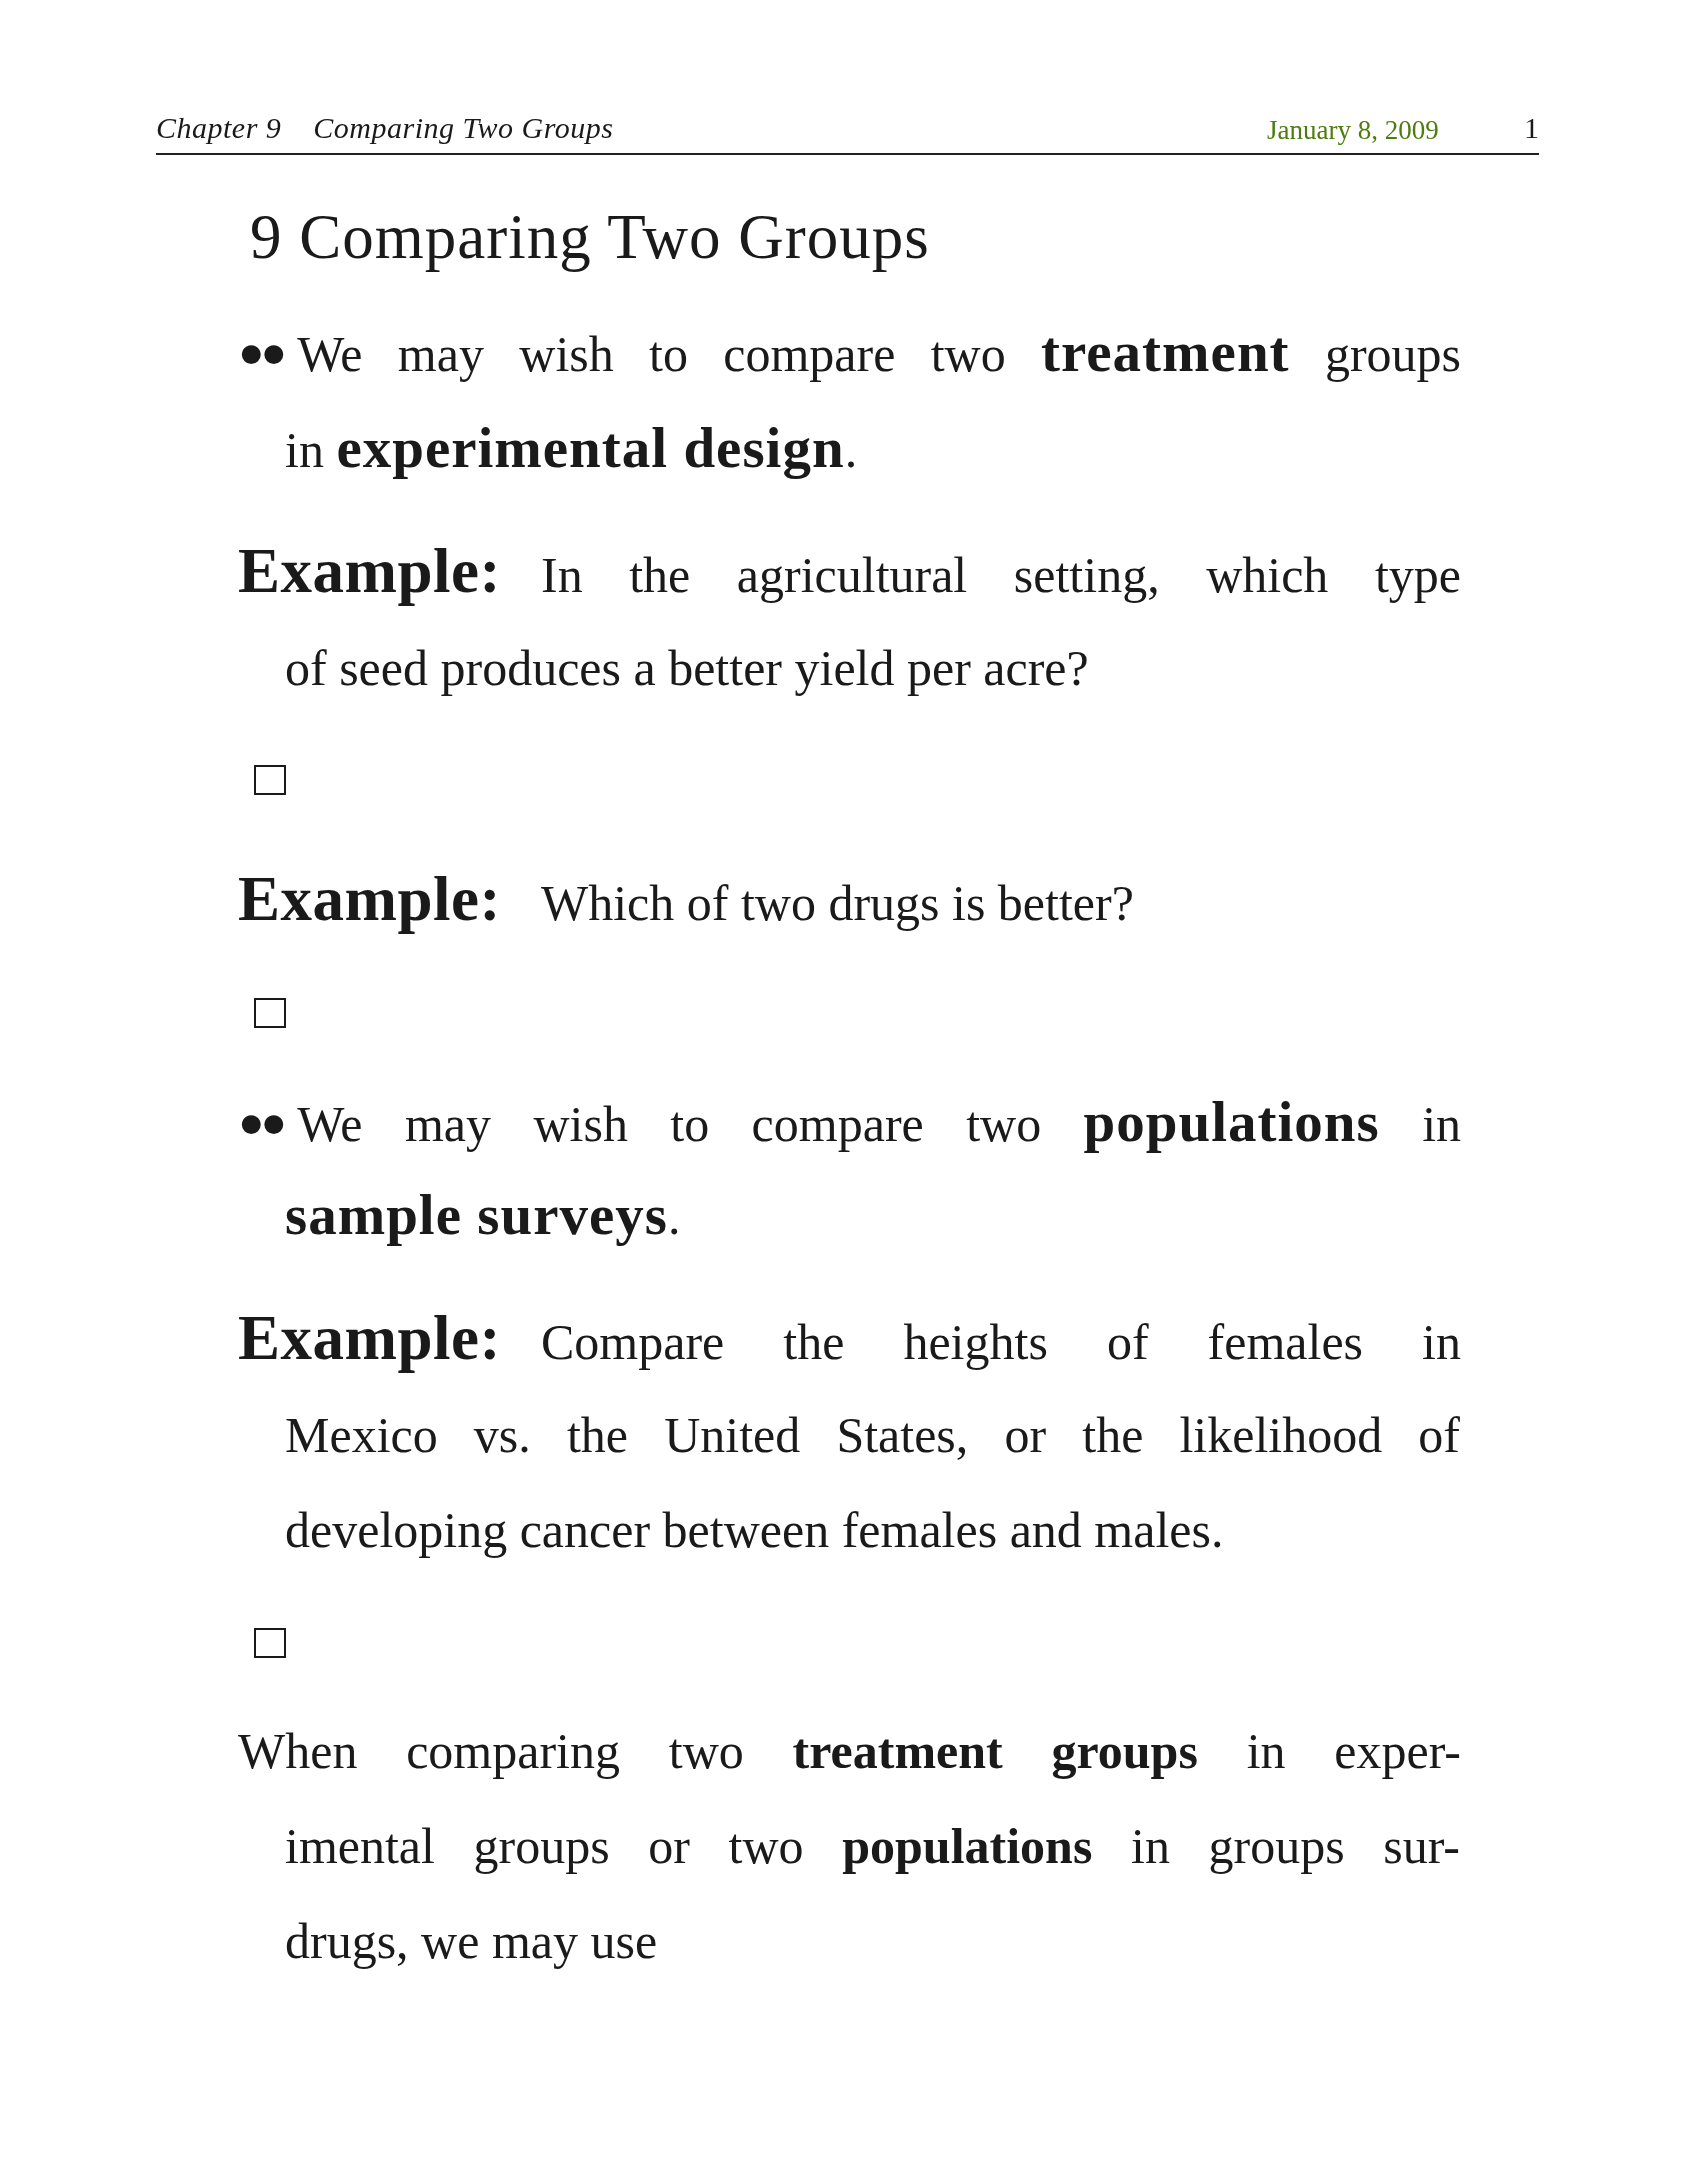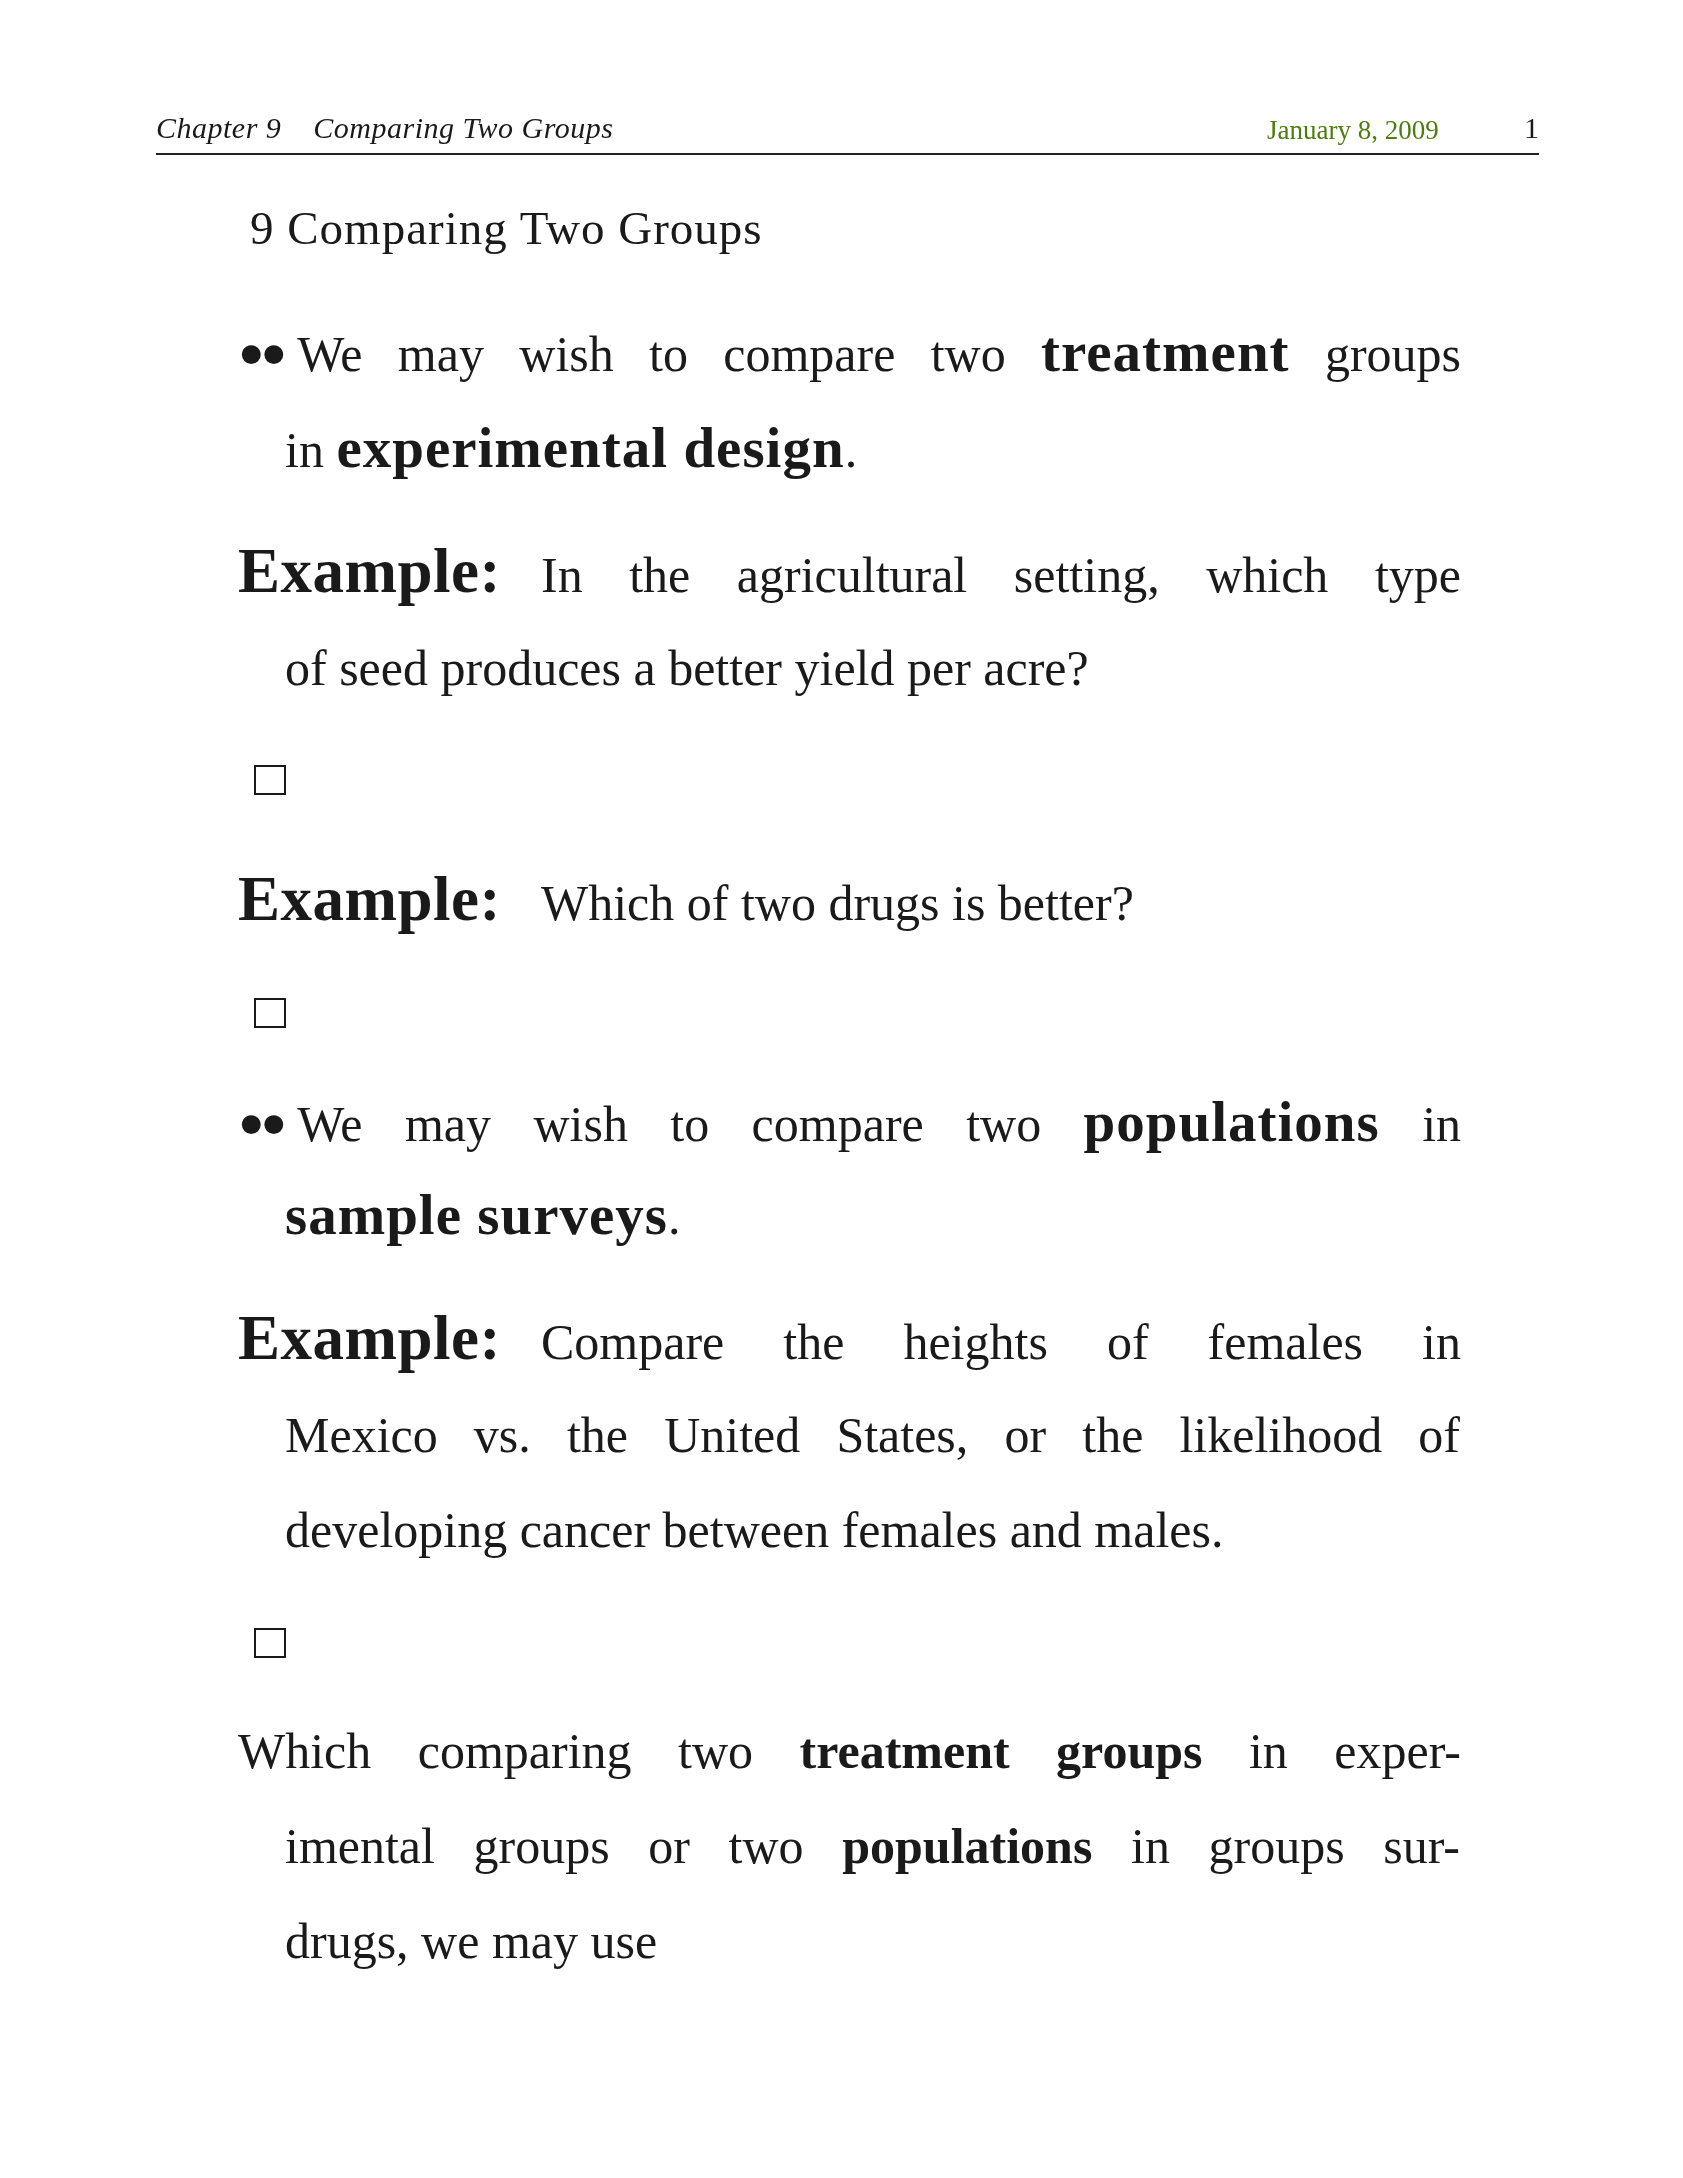--- a/index.html
+++ b/index.html
@@ -7,21 +7,21 @@
          font-family: "Liberation Serif", "DejaVu Serif", serif; color: #1a1a1a; }
   .page { position: absolute; left: 0; top: 10px; width: 1683px; height: 2178px; text-decoration: underline; }
 
   .running-head { position: absolute; left: 156px; top: 99px; width: 1383px; height: 45px; }
   .rh-left { position: absolute; left: 0; top: 2px; font-style: italic; font-size: 30px; letter-spacing: 0.5px; }
   .rh-left .gap { display: inline-block; width: 32px; }
   .rh-date { position: absolute; left: 1111px; top: 6px; font-size: 27px; color: #4d7c0f; }
   .rh-page { position: absolute; right: 0; top: 2px; font-size: 30px; }
   .rh-rule { position: absolute; left: 0; top: 44px; width: 1383px; height: 2px; background: #222; }
 
-  .title { position: absolute; left: 250px; top: 191px; font-size: 47px; font-weight: normal;
+  .title { position: absolute; left: 250px; top: 191px; font-size: 63px; font-weight: normal;
            letter-spacing: 1px; white-space: nowrap; }
 
   .line { position: absolute; white-space: nowrap; font-size: 50px; line-height: 59px; }
   .para-first { left: 238px; }
   .para-cont  { left: 285px; }
   .justify { width: 1223px; text-align: justify; text-align-last: justify; }
   .justify-cont { width: 1175px; text-align: justify; text-align-last: justify; }
 
   .b { font-weight: bold; }
   .big-b { font-weight: bold; font-size: 57px; letter-spacing: 1px; margin-top: 44px; }
@@ -72,21 +72,21 @@
   </div>
 
   <div class="line para-first justify" style="top:1299px;">
     <span class="example-label">Example:</span><span style="word-spacing:14px;">Compare the heights of females in</span>
   </div>
   <div class="line para-cont justify-cont" style="top:1396px;">Mexico vs.  the United States, or the likelihood of</div>
   <div class="line para-cont" style="top:1491px;">developing cancer between females and males.</div>
   <div class="qed" style="top:1618px;"></div>
 
   <div class="line para-first justify" style="top:1712px;">
-    <span>Which comparing two</span> <span class="b">treatment groups</span> <span>in exper-</span>
+    <span>When comparing two</span> <span class="b">treatment groups</span> <span>in exper-</span>
   </div>
   <div class="line para-cont justify-cont" style="top:1807px;">
     <span>imental groups or two</span> <span class="b">populations</span> <span>in groups sur-</span>
   </div>
   <div class="line para-cont" style="top:1902px;">drugs, we may use</div>
 
 </div>
 
 
 </body></html>

